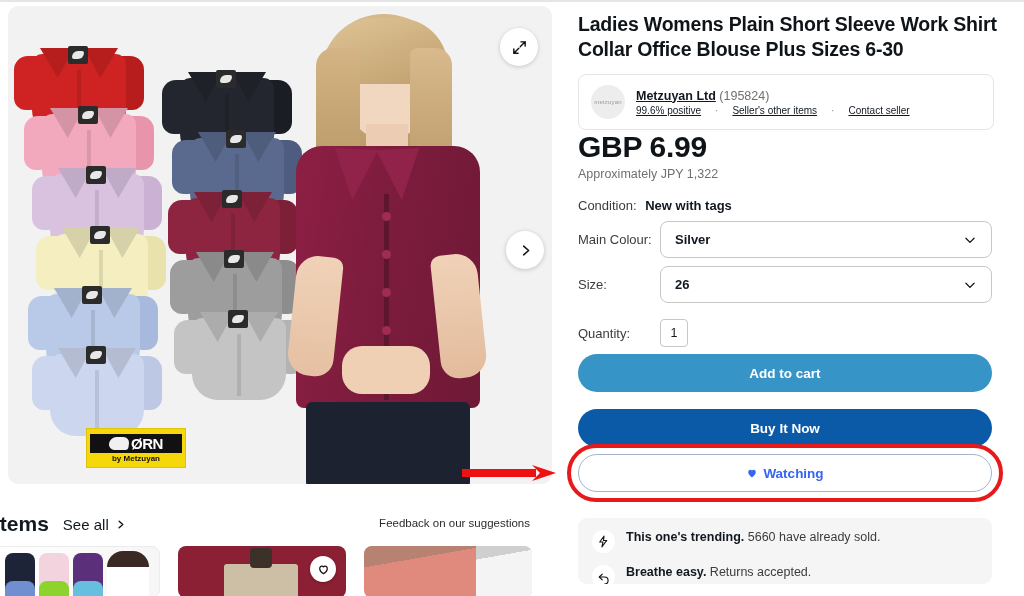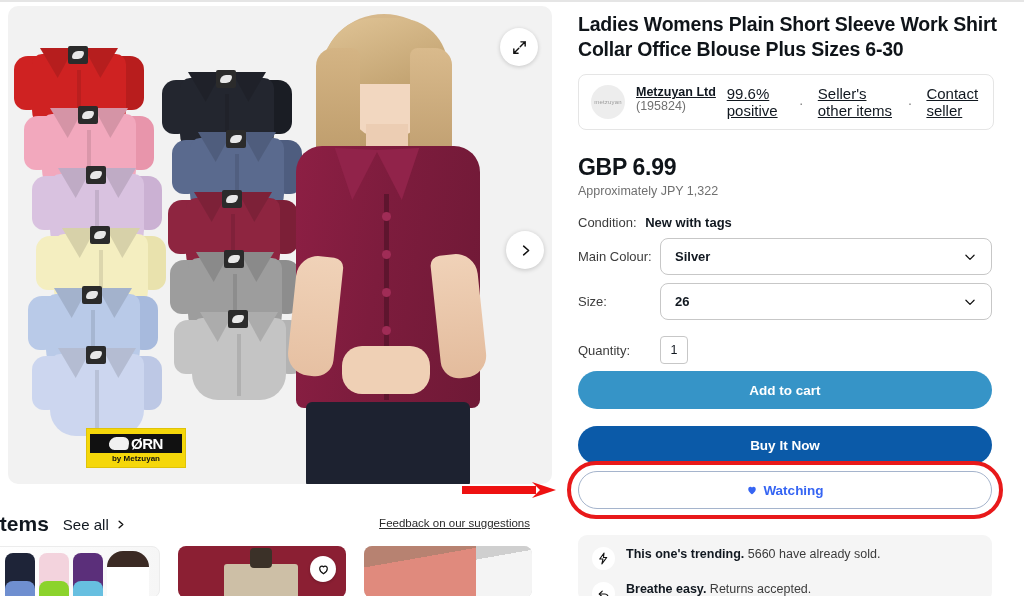--- a/index.html
+++ b/index.html
@@ -217,21 +217,21 @@
     display: flex; align-items: center; gap: 14px;
   }
   .rel-title { font-size: 21px; font-weight: 700; color: #111820; }
   .see-all {
     display: flex; align-items: center; gap: 6px;
     font-size: 15px; color: #111820; cursor: pointer;
   }
   .feedback-link {
     position: absolute; right: 30px; top: 17px;
     font-size: 11.5px; color: #2b2b2b;
-    text-decoration: underline; cursor: pointer;
+    cursor: pointer;
   }
   .rel-cards {
     position: absolute; left: -8px; top: 46px;
     display: flex; gap: 18px;
   }
   .rel-card {
     width: 168px; height: 52px;
     border-radius: 8px;
     overflow: hidden; position: relative;
     background: #e9e9e9;
@@ -275,29 +275,29 @@
     margin-top: 12px; width: 416px; height: 56px;
     border: 1px solid #e5e5e5; border-radius: 8px;
     display: flex; align-items: center; padding: 0 12px; gap: 11px;
   }
   .seller-avatar {
     width: 34px; height: 34px; border-radius: 50%;
     background: #ededed; flex: 0 0 34px;
     display: flex; align-items: center; justify-content: center;
     font-size: 6px; color: #9a9a9a; letter-spacing: .2px;
   }
-  .seller-lines { display: flex; gap: 2px; }
+  .seller-lines { display: flex; flex-direction: column; gap: 2px; }
   .sl1 { font-size: 12.5px; color: #707070; }
   .sl1 .name { color: #111820; font-weight: 700; text-decoration: underline; cursor: pointer; }
-  .sl2 { font-size: 15px; color: #111820; display: flex; align-items: center; gap: 14px; }
+  .sl2 { font-size: 10px; color: #111820; display: flex; align-items: center; gap: 14px; }
   .sl2 a { color: #111820; text-decoration: underline; cursor: pointer; }
   .dot-sep { color: #8a8a8a; }
 
   .price {
-    margin-top: 24px; font-size: 23px; font-weight: 700; color: #0f1419;
+    margin-top: 0; font-size: 30px; font-weight: 700; color: #0f1419;
     letter-spacing: -0.3px;
   }
   .approx { margin-top: 3px; font-size: 12.5px; color: #707070; }
 
   .cond-row { margin-top: 17px; font-size: 13px; color: #111820; }
   .cond-row .lbl { color: #3c3c3c; }
   .cond-row .val { font-weight: 700; margin-left: 5px; }
 
   .opt-row { margin-top: 8px; display: flex; align-items: center; }
   .opt-label { width: 82px; font-size: 13px; color: #3c3c3c; }

